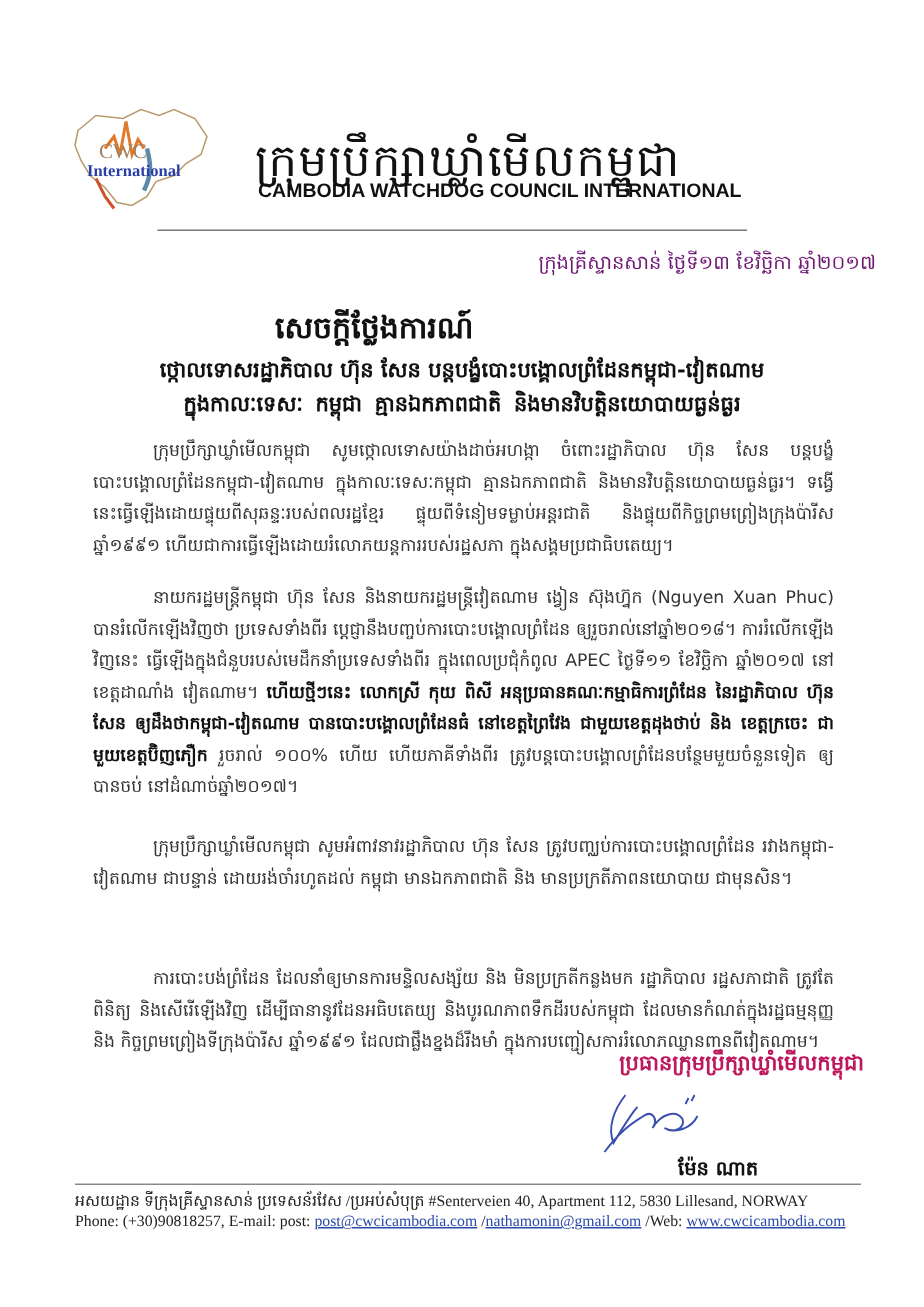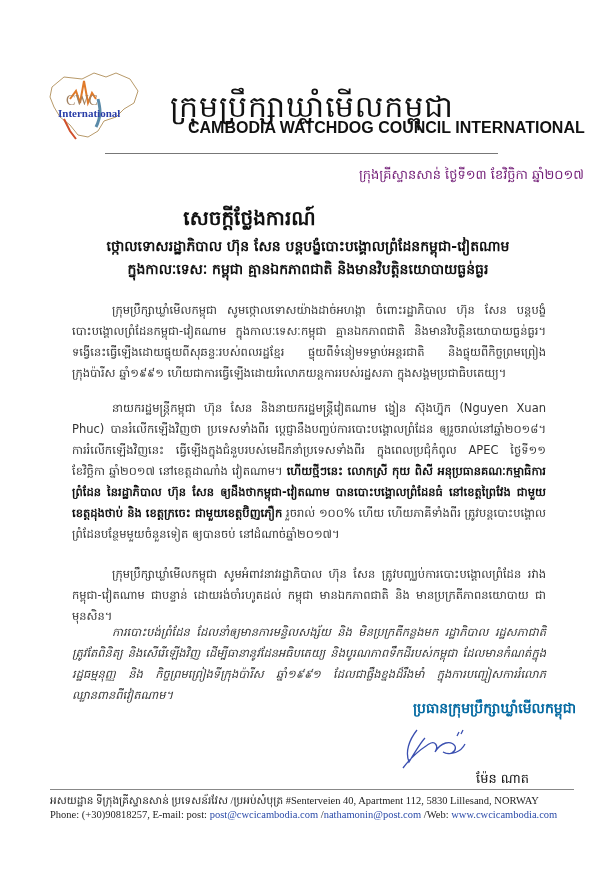--- a/index.html
+++ b/index.html
@@ -1,40 +1,40 @@
 <!DOCTYPE html>
 <html><head>
 <meta charset="utf-8">
 <style>
   html, body { margin: 0; padding: 0; background: #ffffff; }
   body { width: 616px; height: 871px; position: relative; overflow: hidden; color: #222; font-family: "DejaVu Sans", sans-serif; }
   .logo { position: absolute; left: 44px; top: 69px; width: 100px; height: 72px; }
   .org-km { position: absolute; left: 170px; top: 88px; font-family: "DejaVu Serif", serif; font-size: 30px; font-weight: normal; color: #111; letter-spacing: 1px; white-space: nowrap; }
-  .org-en { position: absolute; left: 188px; top: 119px; font-family: "Liberation Sans", sans-serif; font-size: 16px; font-weight: bold; color: #111; white-space: nowrap; }
+  .org-en { position: absolute; left: 172px; top: 119px; font-family: "Liberation Sans", sans-serif; font-size: 13px; font-weight: bold; color: #111; white-space: nowrap; }
   .head-rule { position: absolute; left: 105px; top: 153px; width: 393px; height: 1px; background: #777; }
   .date { position: absolute; right: 32px; top: 166px; font-size: 13px; color: #701a75; white-space: nowrap; }
   .title { position: absolute; left: 0; width: 499px; top: 205px; text-align: center; font-size: 20px; font-weight: bold; color: #111; }
   .subtitle { position: absolute; left: 0; width: 616px; text-align: center; font-size: 14px; font-weight: bold; color: #111; }
   .sub1 { top: 237px; }
-  .sub2 { top: 260px; }
+  .sub2 { top: 260px; font-family: Liberation Mono, monospace; }
   .body-text { position: absolute; left: 62px; width: 494px; font-size: 11.5px; line-height: 21px; color: #333; text-align: justify; }
-  .body-text p { margin: 10px; text-indent: 40px; }
+  .body-text p { margin: 0; text-indent: 40px; }
   .p1 { top: 290px; }
   .p2 { top: 388px; }
   .p3 { top: 554px; }
-  .p4 { top: 612px; font-style: italic; }
+  .p4 { top: 642px; }
   .b { font-weight: bold; color: #111; }
-  .sign-title { position: absolute; right: 40px; top: 699px; font-size: 14px; font-weight: bold; color: #0369a1; white-space: nowrap; }
+  .sign-title { position: absolute; right: 40px; top: 699px; font-size: 14px; font-weight: bold; color: #be185d; white-space: nowrap; }
   .signature { position: absolute; left: 395px; top: 722px; width: 100px; height: 50px; }
-  .sign-name { position: absolute; left: 452px; top: 770px; font-size: 13px; font-weight: normal; color: #111; white-space: nowrap; margin-left: 24px; }
+  .sign-name { position: absolute; left: 452px; top: 770px; font-size: 13px; font-weight: bold; color: #111; white-space: nowrap; }
   .foot-rule { position: absolute; left: 50px; top: 789px; width: 524px; height: 1px; background: #888; }
   .foot { position: absolute; left: 50px; font-family: "Liberation Serif", serif; font-size: 10.5px; color: #222; white-space: nowrap; }
   .foot1 { top: 794px; }
   .foot2 { top: 809px; }
-  .foot a { color: #2a4aa8; }
+  .foot a { color: #2a4aa8; text-decoration: underline; }
 </style>
 </head>
 <body>
 
 <div class="logo">
   <svg width="100" height="72" viewBox="0 0 100 72">
     <path d="M8 18 L20 8 L38 10 L50 4 L62 8 L72 4 L86 10 L94 22 L90 34 L80 40 L72 48 L60 52 L54 62 L44 68 L34 66 L26 56 L16 48 L10 38 L6 28 Z" fill="none" stroke="#b89a6a" stroke-width="1"></path>
     <path d="M20 50 L26 62 L32 70" fill="none" stroke="#d0502a" stroke-width="2"></path>
     <path d="M54 30 C56 38 58 46 52 58" fill="none" stroke="#5a8aa8" stroke-width="3"></path>
     <path d="M26 30 L32 22 L36 34 L40 12 L44 34 L48 24 L52 30" fill="none" stroke="#e07a2a" stroke-width="2"></path>
@@ -68,13 +68,13 @@
 <div class="sign-title">ប្រធានក្រុមប្រឹក្សាឃ្លាំមើលកម្ពុជា</div>
 <div class="signature">
   <svg width="100" height="50" viewBox="0 0 100 50">
     <path d="M22 8 C14 18 10 30 14 40 C20 30 26 20 30 16 M8 46 C20 30 28 26 34 22 C40 18 44 24 40 30 C46 20 56 18 60 24 C62 30 54 34 48 30 C56 34 66 30 70 22 M62 14 L64 10 M66 12 L68 8" fill="none" stroke="#3a4fb0" stroke-width="1.3"></path>
   </svg>
 </div>
 <div class="sign-name">ម៉ែន ណាត</div>
 
 <div class="foot-rule"></div>
 <div class="foot foot1">អសយដ្ឋាន ទីក្រុងគ្រីស្ទានសាន់ ប្រទេសន័រវែស /ប្រអប់សំបុត្រ #Senterveien 40, Apartment 112, 5830 Lillesand, NORWAY</div>
-<div class="foot foot2"><span>Phone: (+30)90818257, E-mail: post: </span><a>post@cwcicambodia.com</a><span> /</span><a>nathamonin@post.com</a><span> /Web: </span><a>www.cwcicambodia.com</a></div>
+<div class="foot foot2"><span>Phone: (+30)90818257, E-mail: post: </span><a>post@cwcicambodia.com</a><span> /</span><a>nathamonin@gmail.com</a><span> /Web: </span><a>www.cwcicambodia.com</a></div>
 
 </body></html>

